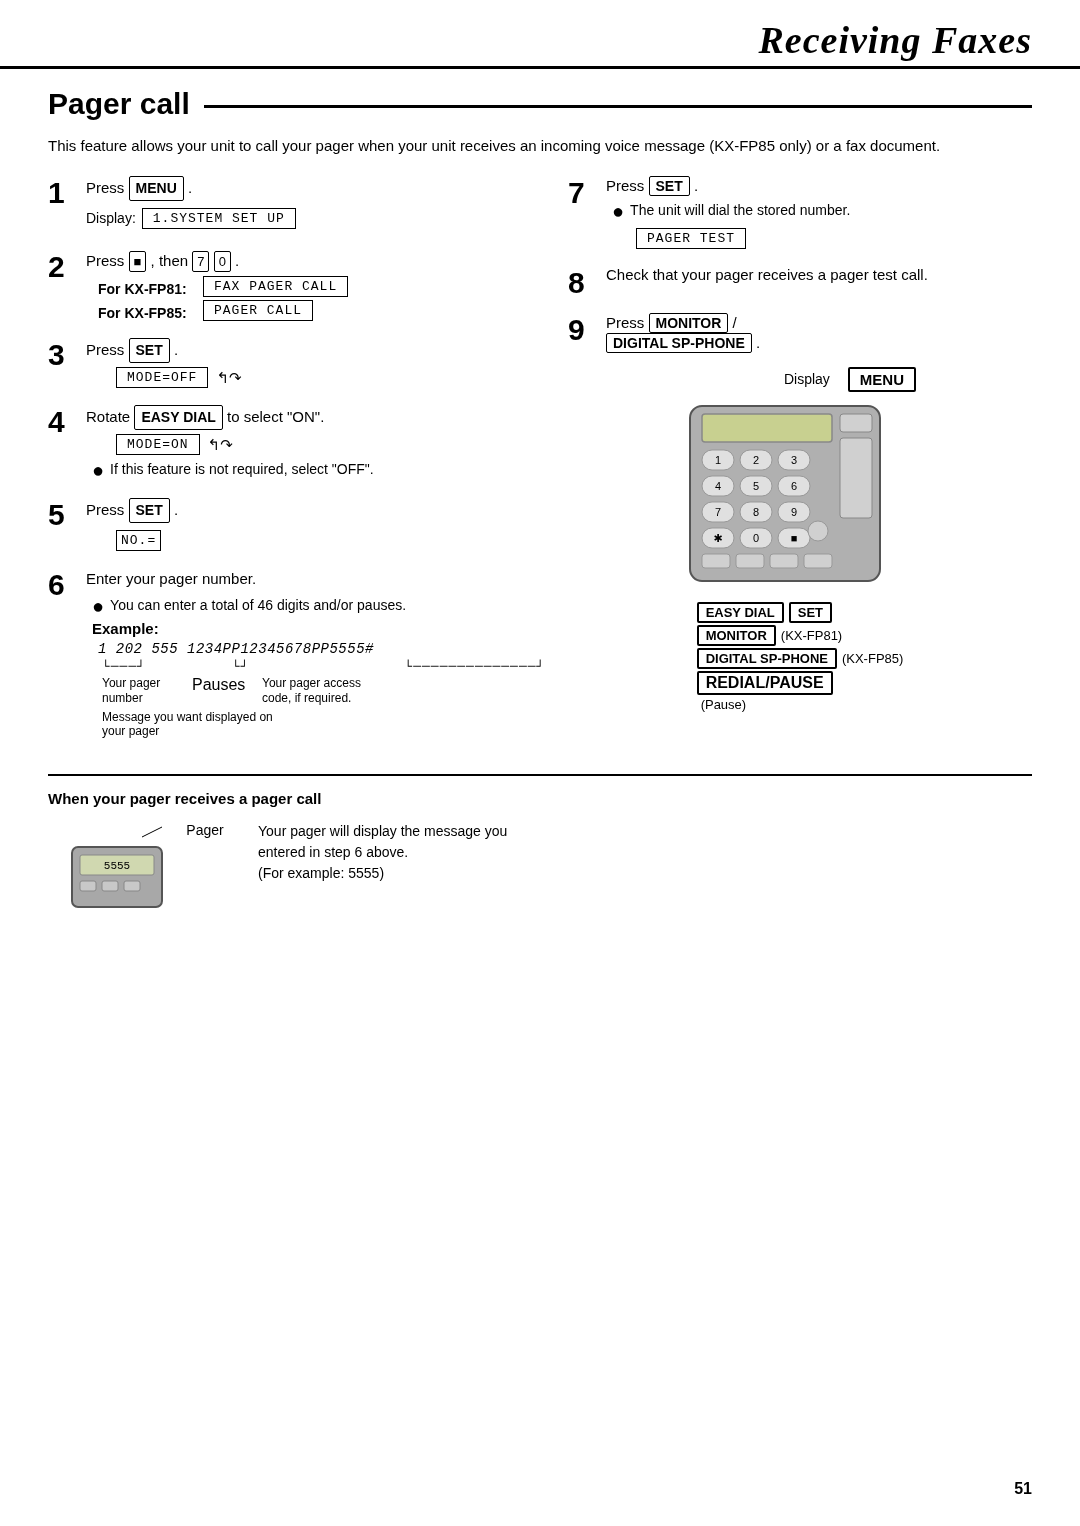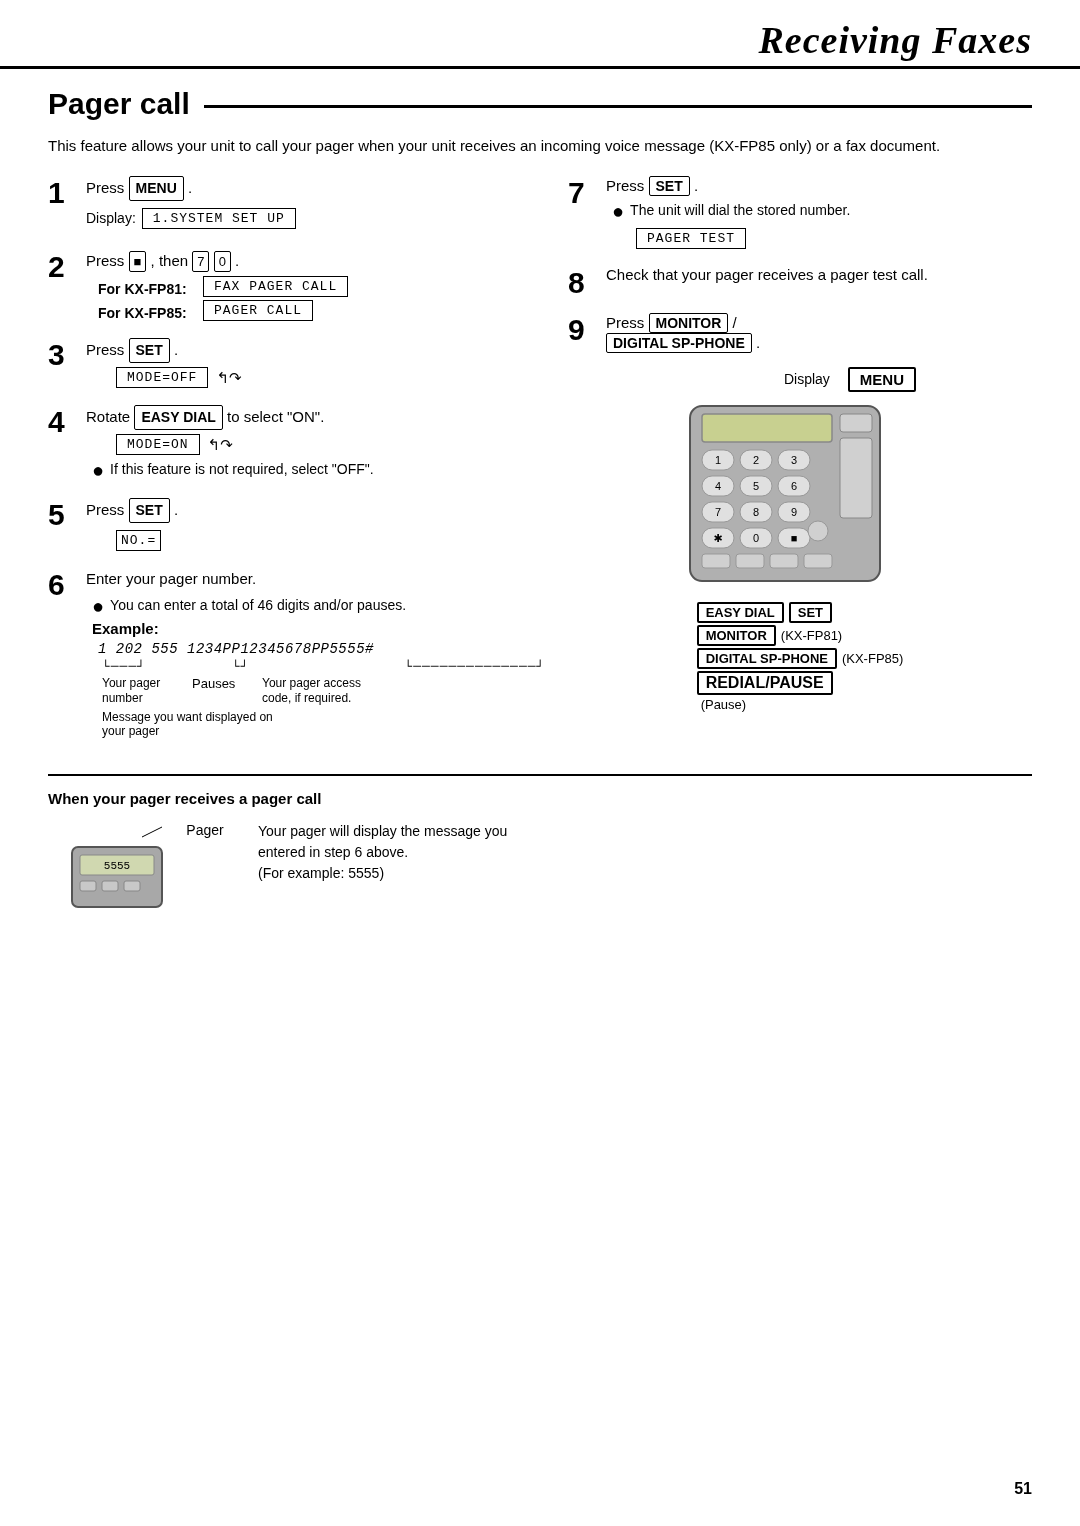--- a/index.html
+++ b/index.html
@@ -448,21 +448,21 @@
                 <span style="margin-left:8px;">&nbsp;&nbsp;&nbsp;&nbsp;&nbsp;&nbsp;&nbsp;&nbsp;&nbsp;&nbsp;</span>
                 <span style="letter-spacing:1px;">└┘</span>
                 <span style="margin-left:30px;">&nbsp;&nbsp;&nbsp;&nbsp;&nbsp;&nbsp;&nbsp;&nbsp;&nbsp;&nbsp;&nbsp;&nbsp;&nbsp;&nbsp;&nbsp;&nbsp;</span>
                 <span style="letter-spacing:1px;">└──────────────┘</span>
               </div>
               <div style="display:flex; align-items:flex-start; gap:0; margin-top:2px;">
                 <div style="min-width:80px;">
                   <span style="font-family:Arial,sans-serif;font-size:12px;">Your pager<br>number</span>
                 </div>
                 <div style="min-width:70px; margin-left:10px;">
-                  <span style="font-family:Arial,sans-serif;font-size:13px;">Pauses</span>
+                  <span style="font-family:Arial,sans-serif;font-size:16px;">Pauses</span>
                 </div>
                 <div style="min-width:140px; margin-left:0px;">
                   <span style="font-family:Arial,sans-serif;font-size:12px;">Your pager access<br>code, if required.</span>
                 </div>
               </div>
               <div style="margin-top:4px; font-family:Arial,sans-serif; font-size:12px;">Message you want displayed on<br>your pager</div>
             </div>
           </div>
         </div>
       </div>

